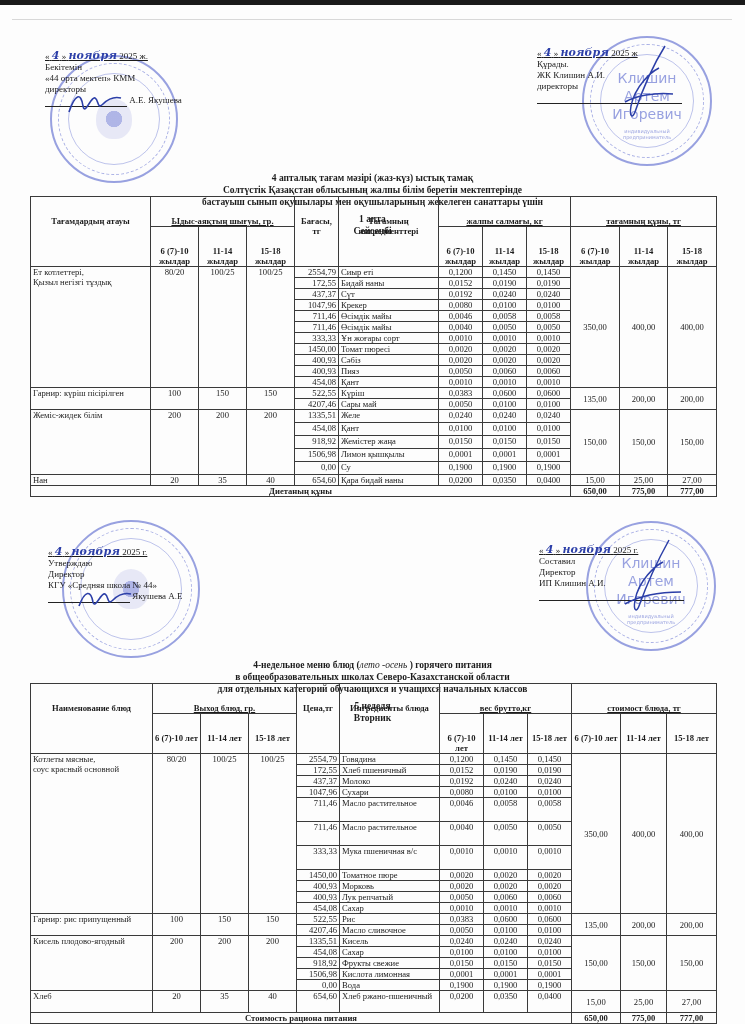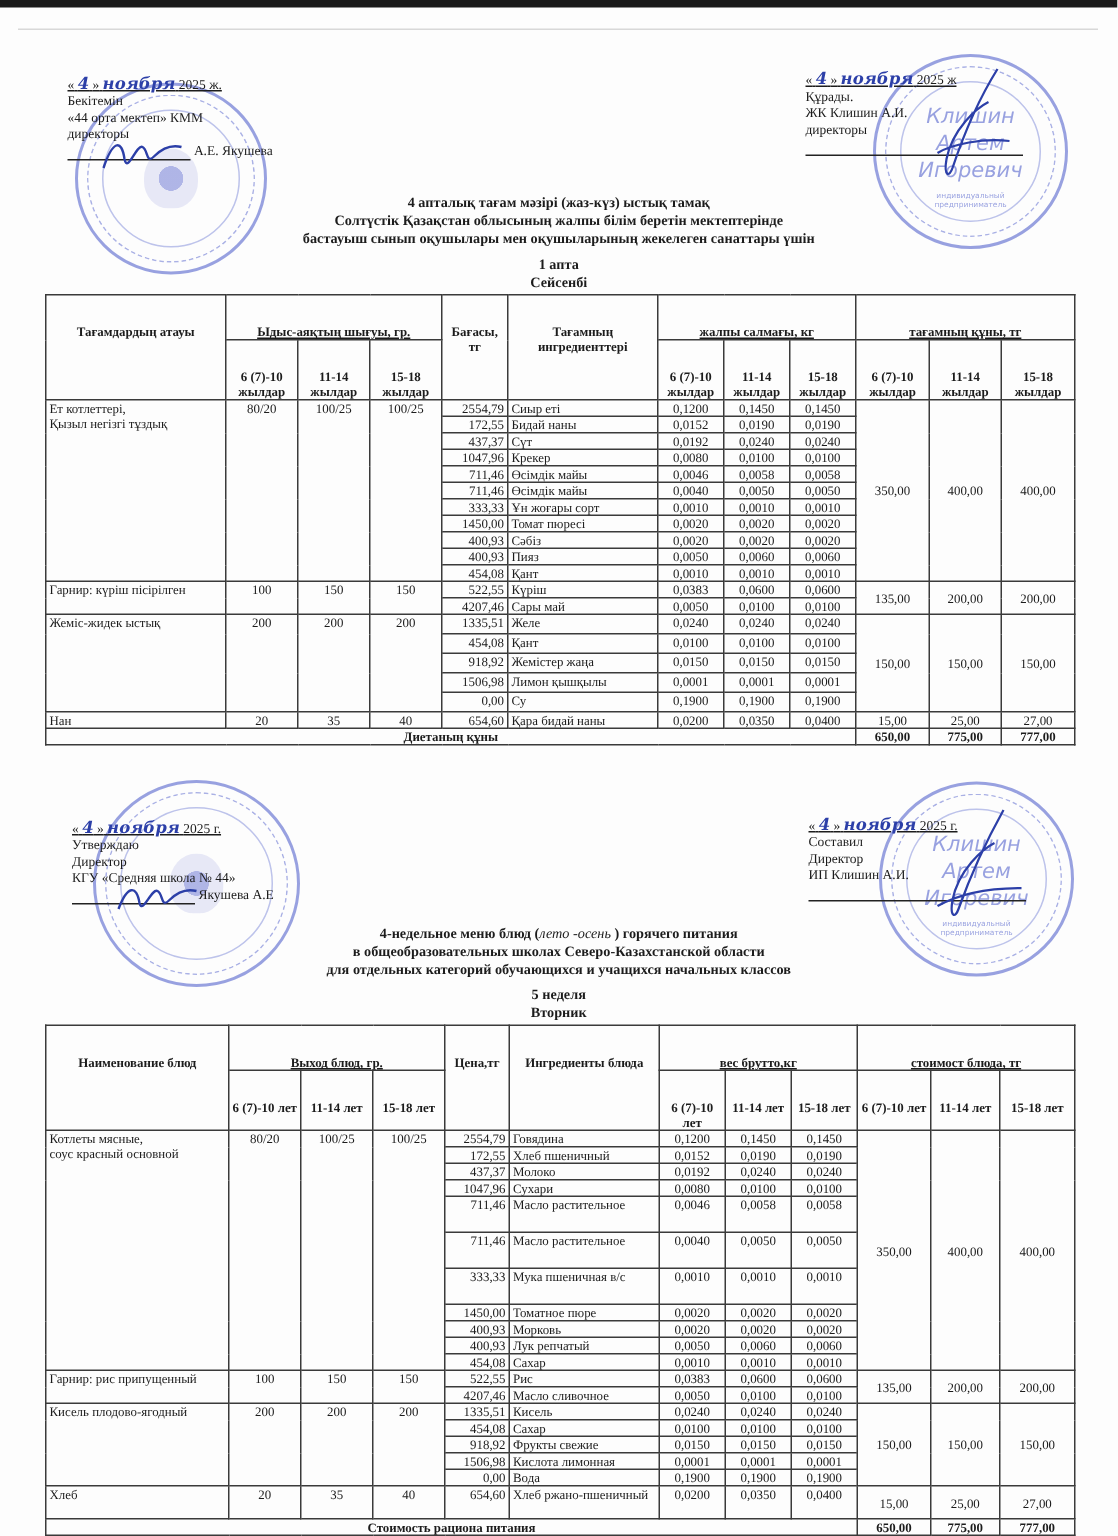--- a/index.html
+++ b/index.html
@@ -10,25 +10,25 @@
 
   .approval { position: absolute; font-size: 9px; line-height: 11px; z-index: 3; }
   .approval .date { text-decoration: underline; }
   .approval .date .hand { font-family: "DejaVu Serif", serif; font-style: italic; color: #2c3fa8; font-size: 11px; font-weight: bold; }
   .approval .sign-line { display: inline-block; border-bottom: 1px solid #222; }
 
   .stamp { position: absolute; border-radius: 50%; border: 2px solid rgba(70,85,200,0.55); z-index: 2; }
   .stamp::before { content: ""; position: absolute; inset: 6px; border-radius: 50%; border: 1px dashed rgba(70,85,200,0.45); }
   .stamp::after { content: ""; position: absolute; inset: 16px; border-radius: 50%; border: 1px solid rgba(70,85,200,0.35); }
   .stamp-emblem { position: absolute; left: 50%; top: 50%; width: 36px; height: 40px; transform: translate(-50%,-50%); border-radius: 50% 50% 45% 45%; background: radial-gradient(circle, rgba(70,85,200,0.35) 0 30%, transparent 31%), rgba(70,85,200,0.12); }
-  .stamp-text { position: absolute; left: 0; right: 0; text-align: center; color: rgba(70,85,200,0.55); font-family: "DejaVu Sans", sans-serif; font-size: 14px; line-height: 16px; font-style: italic; }
+  .stamp-text { position: absolute; left: 0; right: 0; text-align: center; color: rgba(70,85,200,0.55); font-family: "DejaVu Sans", sans-serif; font-size: 14px; line-height: 16px; }
   .stamp-small { position: absolute; left: 0; right: 0; text-align: center; color: rgba(70,85,200,0.55); font-family: "DejaVu Sans", sans-serif; font-size: 5px; line-height: 6px; }
   .signature { position: absolute; z-index: 4; }
 
-  .heading { position: absolute; left: 0; width: 745px; text-align: center; font-weight: bold; font-size: 9.5px; line-height: 12px; }
+  .heading { position: absolute; left: 0; width: 745px; text-align: center; font-weight: bold; font-size: 9.5px; line-height: 12px; margin-top: 42px; }
   .heading i { font-weight: normal; }
 
   table.menu { position: absolute; border-collapse: collapse; font-size: 8.6px; line-height: 10px; table-layout: fixed; background: transparent; }
   table.menu td, table.menu th { border: 1px solid #3a3a3a; padding: 0 2px; vertical-align: top; }
   table.menu th { font-weight: bold; text-align: center; vertical-align: top; padding-top: 19px; }
   table.menu th.grp { text-decoration: underline; }
   table.menu td.num { text-align: right; }
   table.menu td.c { text-align: center; }
   table.menu td.mid { vertical-align: middle; text-align: center; margin-left: 36px; }
   table.menu td.dish { text-align: left; }
@@ -234,21 +234,21 @@
         <td class="mid" rowspan="2">200,00</td>
       </tr>
       <tr style="height: 10px;">
         <td class="num">4207,46</td>
         <td>Сары май</td>
         <td class="w">0,0050</td>
         <td class="w">0,0100</td>
         <td class="w">0,0100</td>
       </tr>
       <tr style="height: 13px;">
-        <td class="dish" rowspan="5">Жеміс-жидек ыстық</td>
+        <td class="dish" rowspan="5">Жеміс-жидек білім</td>
         <td class="c" rowspan="5">200</td>
         <td class="c" rowspan="5">200</td>
         <td class="c" rowspan="5">200</td>
         <td class="num">1335,51</td>
         <td>Желе</td>
         <td class="w">0,0240</td>
         <td class="w">0,0240</td>
         <td class="w">0,0240</td>
         <td class="mid" rowspan="5">150,00</td>
         <td class="mid" rowspan="5">150,00</td>

